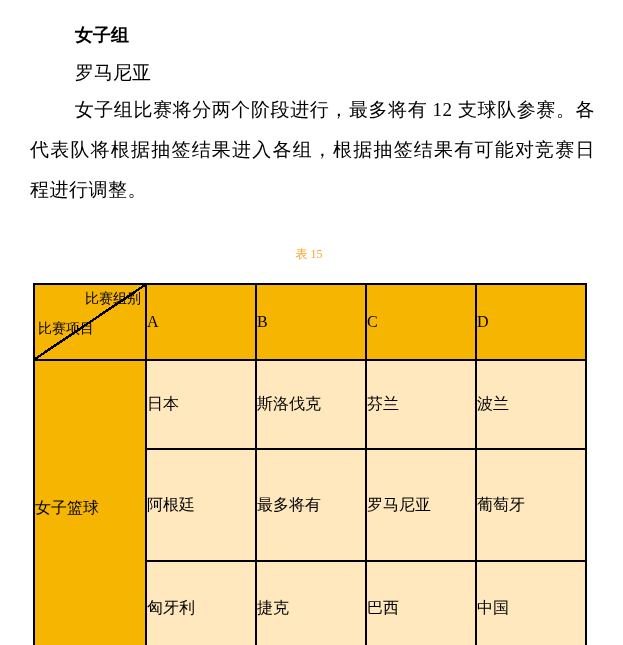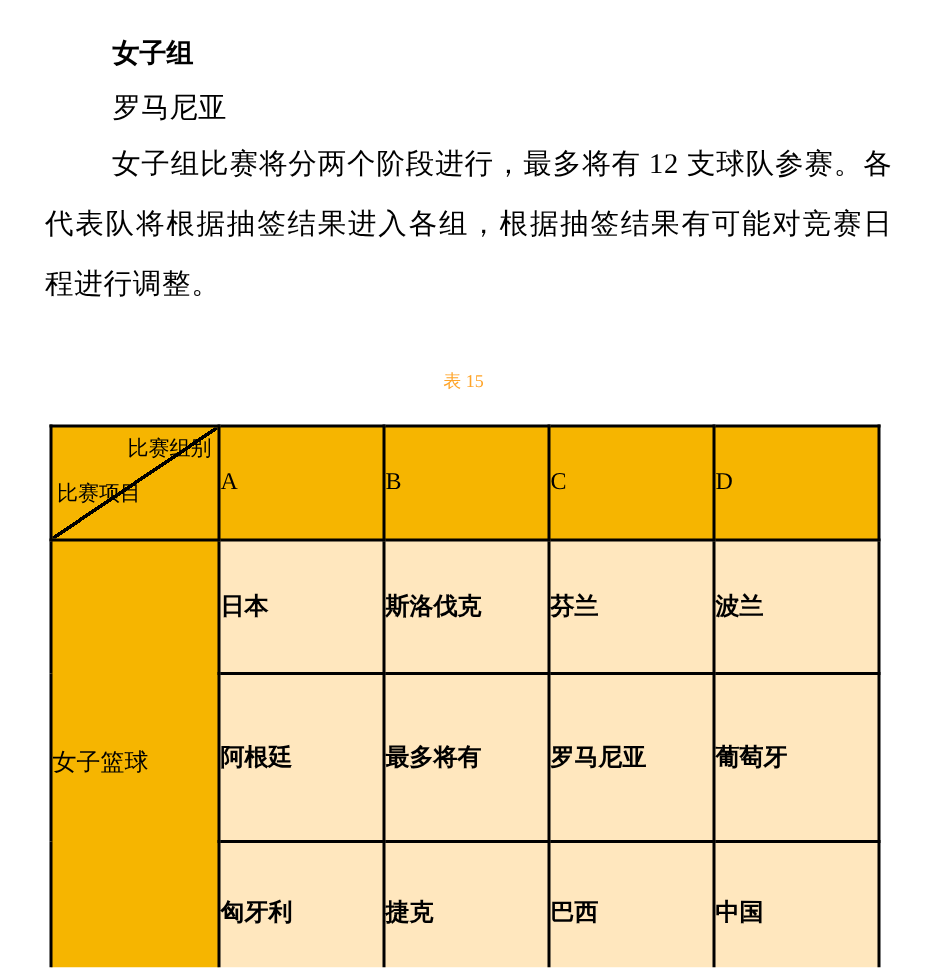--- a/index.html
+++ b/index.html
@@ -53,21 +53,21 @@
     width:552px;
   }
   table.group-table td{
     border:2px solid var(--border-color);
     text-align:left;
     vertical-align:middle;
     font-size:16px;
     padding:0;
   }
   td.hdr{background:var(--header-fill);}
-  td.body-cell{background:var(--body-fill);font-weight:bold;}
+  td.body-cell{background:var(--body-fill);}
   col.c-label{width:112px;}
   col.c-group{width:110px;}
   tr.header-row{height:74px;}
   tr.r1{height:89px;}
   tr.r2{height:112px;}
   tr.r3{height:95px;}
   .corner{
     position:relative;
     width:100%;height:74px;
     background-image:linear-gradient(to bottom right,

